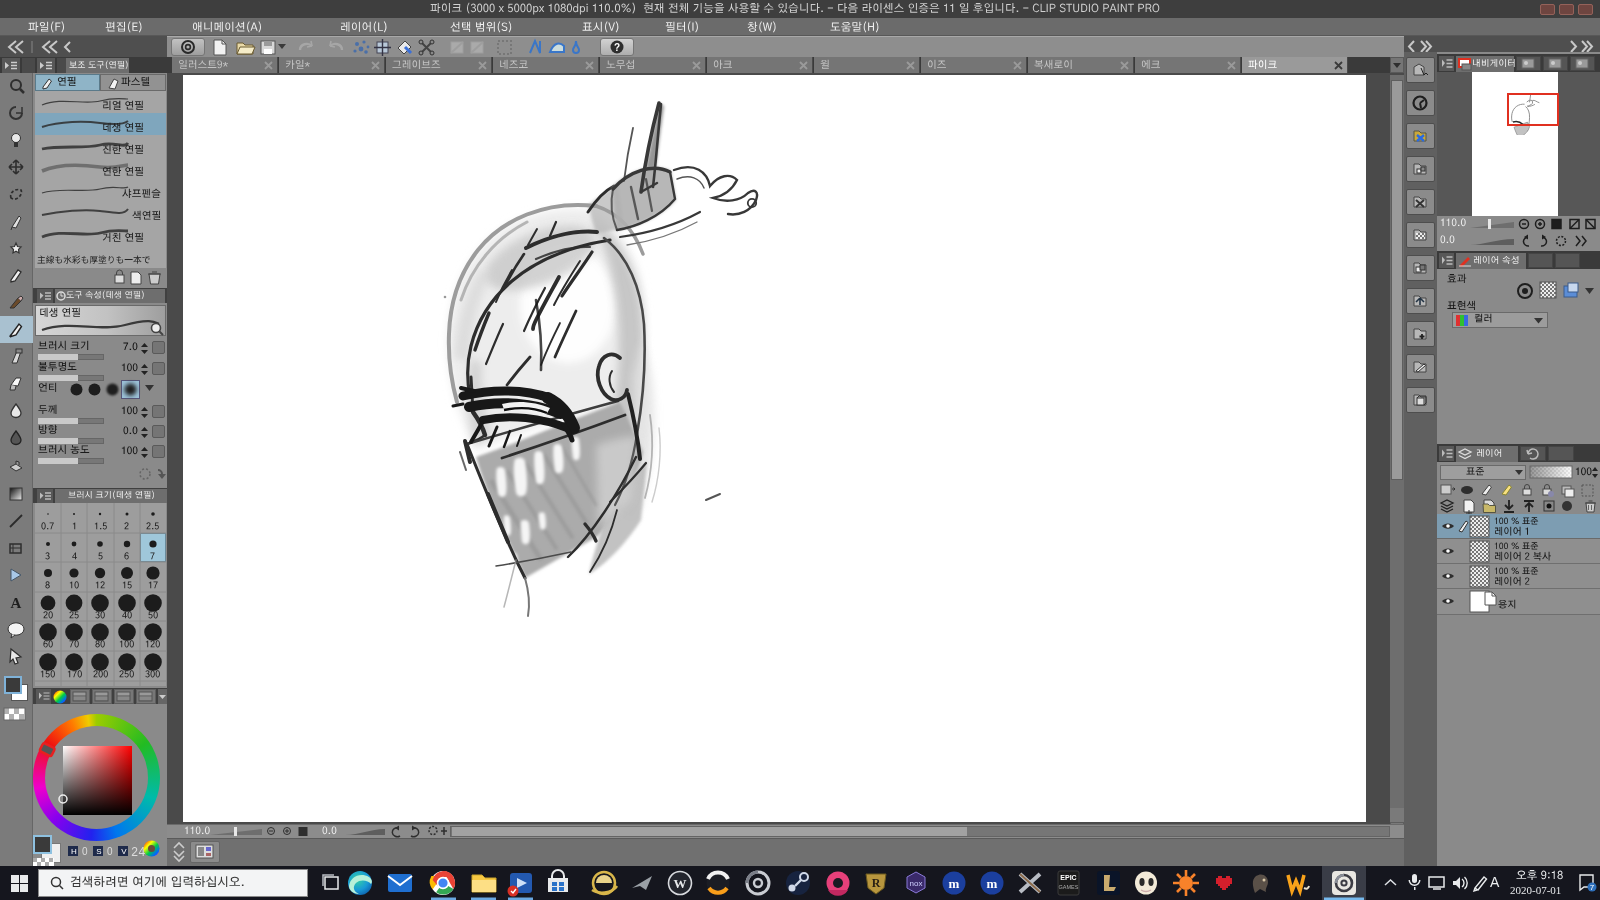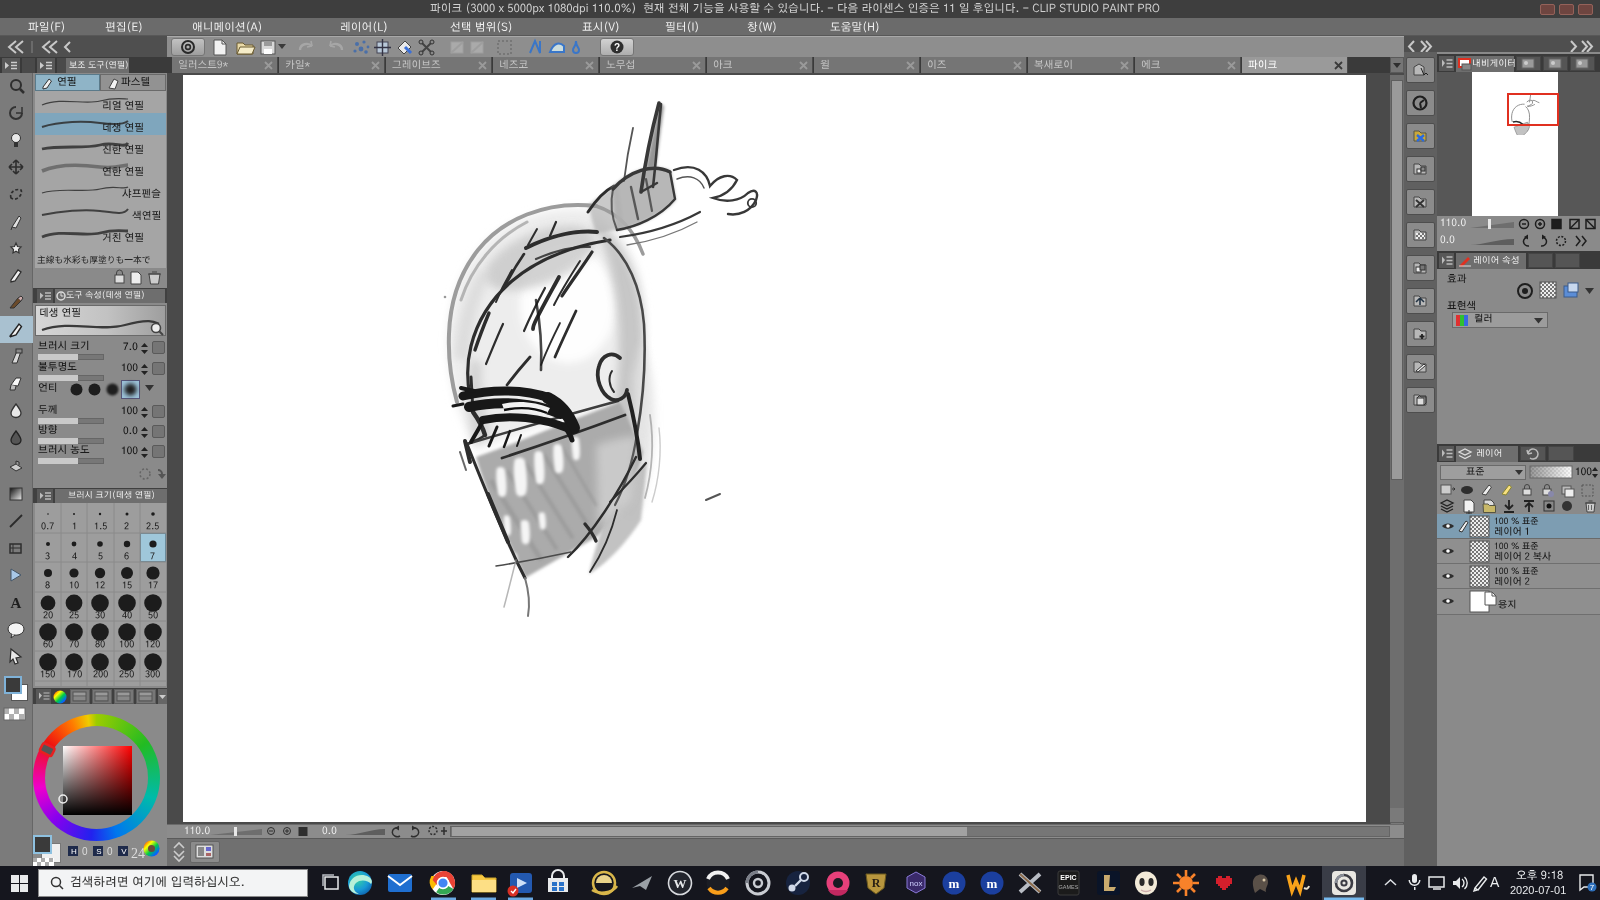--- a/index.html
+++ b/index.html
@@ -797,21 +797,21 @@
 <div style="left:93px;top:846px;width:10px;height:10px;background:#1e2a4a;"></div>
 <svg class="t" style="left:94.5px;top:847px" width="8" height="8">
       <text x="4" y="7" font-size="8" fill="#fff" text-anchor="middle" font-family="Liberation Sans">S</text>
     </svg>
 <div style="left:118px;top:846px;width:10px;height:10px;background:#1e2a4a;"></div>
 <svg class="t" style="left:119.5px;top:847px" width="8" height="8">
       <text x="4" y="7" font-size="8" fill="#fff" text-anchor="middle" font-family="Liberation Sans">V</text>
     </svg>
 <span style="left:82px;top:846px;font-size:10px;color:#ddd;font-family:Liberation Sans">0</span>
 <span style="left:107px;top:846px;font-size:10px;color:#ddd;font-family:Liberation Sans">0</span>
-<span style="left:131px;top:846px;font-size:14px;color:#ddd;font-family:Liberation Serif, serif">24</span>
+<span style="left:131px;top:846px;font-size:12px;color:#ddd;font-family:Liberation Mono, monospace">24</span>
 <svg class="t" style="left:143px;top:840px" width="17" height="17">
       <circle cx="8.5" cy="8.5" r="8" fill="url(#cw)"></circle>
       <circle cx="8.5" cy="8.5" r="3.5" fill="#6a4a3a"></circle>
     </svg>
 <div class="" style="left:167px;top:73px;width:1237px;height:793px;background:#4a4a4a;"></div>
 <div class="" style="left:183px;top:75px;width:1183px;height:747px;background:#ffffff;"></div>
 <svg class="t" style="left:183px;top:75px" width="1183" height="747" viewBox="183 75 1183 747">
       <defs>
 <filter id="soft" x="-40%" y="-40%" width="180%" height="180%">
           <feGaussianBlur stdDeviation="4"></feGaussianBlur>
@@ -1533,18 +1533,18 @@
       <path d="M1,5 h3 l4,-4 v12 l-4,-4 h-3 Z" fill="#e8eaec"></path>
       <path d="M10,3 a5,5 0 0 1 0,8 M12.5,1 a8,8 0 0 1 0,12" fill="none" stroke="#e8eaec" stroke-width="1.4"></path>
     </svg>
 <svg class="t" style="left:1473px;top:875px" width="16" height="16">
       <path d="M2,13 L11,2 l2.5,2 L5,15 Z M2,13 l-1,3 3,-1" fill="none" stroke="#e8eaec" stroke-width="1.4"></path>
     </svg>
 <span style="left:1490px;top:874px;font-size:14px;color:#eceef0;font-family:Liberation Sans">A</span>
 <svg class="t" style="left:1516px;top:870px" width="49" height="14">
       <path transform="translate(0,9)" fill="#e8eaec" d="M0.5 -0.2V-1H4.8V-3.5H5.9V-1H10.2V-0.2ZM1.6 -5.9Q1.6 -7 2.7 -7.7Q3.7 -8.4 5.3 -8.4Q6.9 -8.4 8 -7.7Q9.1 -7 9.1 -5.9Q9.1 -4.7 8 -4Q6.9 -3.3 5.3 -3.3Q3.7 -3.3 2.7 -4Q1.6 -4.7 1.6 -5.9ZM2.7 -5.9Q2.7 -5.1 3.5 -4.6Q4.3 -4.2 5.3 -4.2Q6.5 -4.2 7.2 -4.7Q8 -5.1 8 -5.9Q8 -6.6 7.2 -7.1Q6.5 -7.6 5.3 -7.6Q4.3 -7.6 3.5 -7.1Q2.7 -6.6 2.7 -5.9Z M11.2 -1.4V-2.2H20.9V-1.4H16.6V1H15.5V-1.4ZM13.8 -8.1V-8.9H18.3V-8.1ZM12 -6.5V-7.3H20.1V-6.5ZM12.6 -4.5Q12.6 -5 13.1 -5.3Q13.6 -5.7 14.3 -5.8Q15 -5.9 16 -5.9Q17 -5.9 17.7 -5.8Q18.5 -5.7 19 -5.3Q19.5 -5 19.5 -4.5Q19.5 -4 19 -3.7Q18.5 -3.4 17.8 -3.2Q17 -3.1 16 -3.1Q14.5 -3.1 13.6 -3.5Q12.6 -3.8 12.6 -4.5ZM13.7 -4.5Q13.7 -3.8 16 -3.8Q18.3 -3.8 18.3 -4.5Q18.3 -5.2 16 -5.2Q13.7 -5.2 13.7 -4.5Z M26.2 -5.6Q26.2 -4.8 26.6 -4.3Q27.1 -3.7 27.7 -3.7Q28.4 -3.7 28.8 -4.3Q29.2 -4.8 29.2 -5.6Q29.2 -6.4 28.8 -7Q28.4 -7.5 27.7 -7.5Q27.1 -7.5 26.6 -7Q26.2 -6.5 26.2 -5.6ZM25.2 -1.4 26 -1.7Q26.2 -1.2 26.6 -1Q27 -0.7 27.5 -0.7Q28 -0.7 28.3 -0.9Q28.7 -1.2 28.9 -1.7Q29.1 -2.1 29.2 -2.7Q29.3 -3.3 29.3 -3.9Q29.1 -3.5 28.6 -3.2Q28.2 -2.9 27.6 -2.9Q26.6 -2.9 25.8 -3.6Q25.1 -4.4 25.1 -5.6Q25.1 -6.8 25.9 -7.6Q26.6 -8.4 27.7 -8.4Q28.7 -8.4 29.3 -7.8Q30 -7.2 30.2 -6.2Q30.3 -5.5 30.3 -4.5Q30.3 -2.3 29.6 -1.1Q28.9 0.2 27.5 0.2Q26.6 0.2 26 -0.3Q25.4 -0.8 25.2 -1.4Z M32.1 -0.8V-2.3H33.6V-0.8ZM32.1 -5.2V-6.6H33.6V-5.2Z M35.8 -6.1V-6.9H36.2Q37.1 -6.9 37.5 -7.2Q37.8 -7.5 37.8 -8V-8.3H38.7V0.1H37.7V-6.1Z M42.8 -6.1Q42.8 -5.5 43.2 -5.1Q43.6 -4.8 44.1 -4.8Q44.7 -4.8 45.1 -5.2Q45.5 -5.5 45.5 -6.1Q45.5 -6.7 45.1 -7.1Q44.7 -7.5 44.1 -7.5Q43.5 -7.5 43.1 -7.1Q42.8 -6.7 42.8 -6.1ZM41.4 -2.2Q41.4 -3.1 41.9 -3.6Q42.3 -4.1 43 -4.4Q41.7 -4.9 41.7 -6.2Q41.7 -7.1 42.4 -7.8Q43.1 -8.4 44.1 -8.4Q45.2 -8.4 45.8 -7.8Q46.5 -7.1 46.5 -6.2Q46.5 -5.5 46.2 -5Q45.8 -4.6 45.3 -4.4Q45.9 -4.1 46.4 -3.6Q46.8 -3.1 46.8 -2.2Q46.8 -1.1 46.1 -0.5Q45.3 0.2 44.1 0.2Q43 0.2 42.2 -0.5Q41.4 -1.1 41.4 -2.2ZM42.5 -2.3Q42.5 -1.6 43 -1.1Q43.4 -0.7 44.1 -0.7Q44.8 -0.7 45.3 -1.1Q45.7 -1.6 45.7 -2.3Q45.7 -3 45.3 -3.4Q44.8 -3.9 44.1 -3.9Q43.4 -3.9 43 -3.4Q42.5 -3 42.5 -2.3Z"></path>
     </svg>
-<span style="left:1510px;top:884px;font-size:11px;color:#e8eaec;font-family:Liberation Sans, sans-serif">2020-07-01</span>
+<span style="left:1510px;top:884px;font-size:11px;color:#e8eaec;font-family:Liberation Serif, serif">2020-07-01</span>
 <svg class="t" style="left:1578px;top:874px" width="20" height="18">
       <path d="M2,1 h13 v12 h-9 l-4,3 Z" fill="none" stroke="#e8eaec" stroke-width="1.4"></path>
       <circle cx="14" cy="13" r="4.5" fill="#2e6fba"></circle>
       <text x="14" y="16" font-size="8" fill="#fff" text-anchor="middle" font-family="Liberation Sans">7</text>
     </svg>
 </div>
 </body></html>

